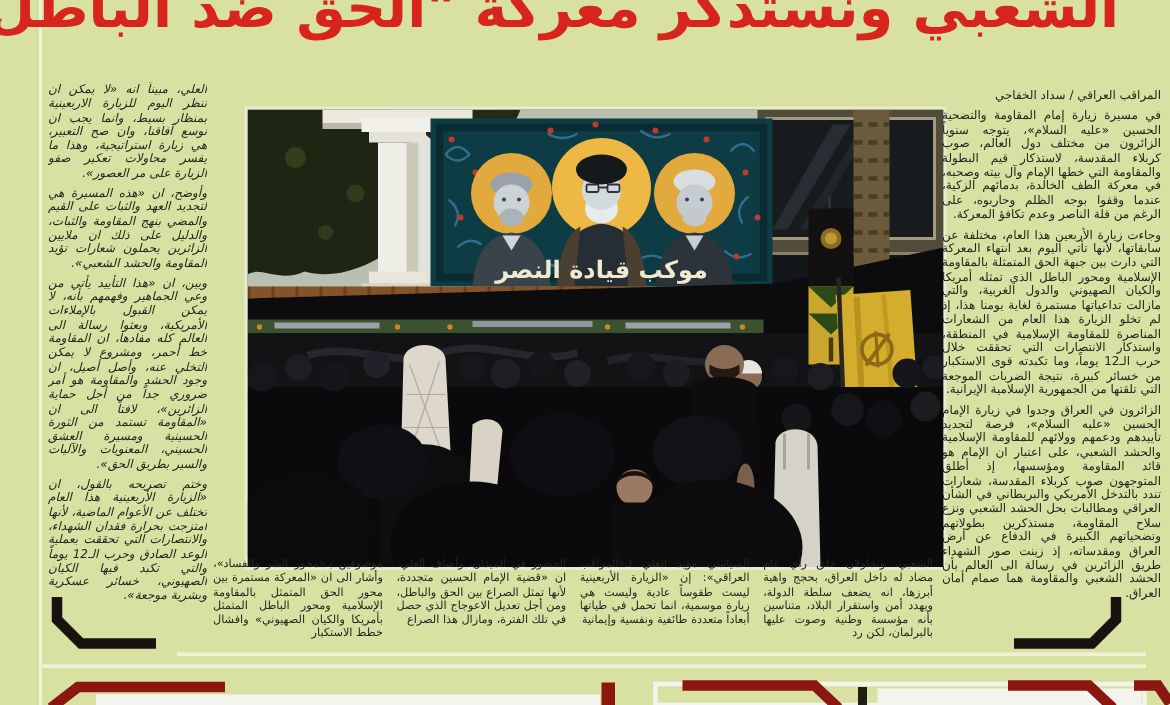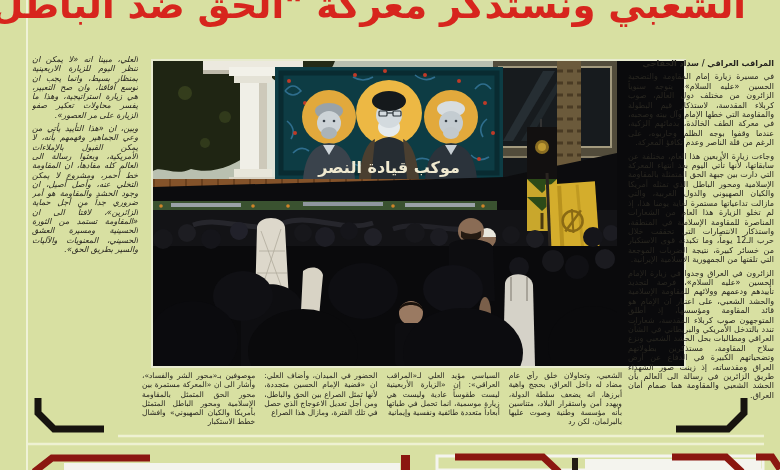--- a/index.html
+++ b/index.html
@@ -12,43 +12,45 @@
   .headline{
     position:absolute;top:-16px;left:40px;width:706px;margin:0;
     text-align:center;direction:rtl;white-space:nowrap;
     color:#d7251d;font-size:37px;font-weight:bold;letter-spacing:-1px;
   }
   .vrule{position:absolute;left:26px;top:0;width:2px;height:470px;background:#eff2d6;}
   .textcol{position:absolute;direction:rtl;text-align:justify;color:#27251f;overflow:hidden;}
   .textcol p{margin:0 0 4px 0;}
   .left-col{left:32px;top:55px;width:106px;height:350px;font-size:8px;line-height:9.3px;font-style:italic;}
   .right-col{left:628px;top:59px;width:146px;height:344px;font-size:8px;line-height:9.4px;}
-  .byline{font-weight:bold;}
-  .photo{position:absolute;left:153px;top:61px;width:531px;height:305px;margin:0;outline:2px solid #e8ebcf;background:#0a0a0c;}
+  .byline{font-weight:normal;}
+  .photo{position:absolute;left:153px;top:61px;width:464px;height:305px;margin:12px;outline:2px solid #e8ebcf;background:#0a0a0c;}
   .photo svg{display:block;}
   .bottom-band{
     position:absolute;left:142px;top:371px;width:480px;height:60px;
     display:flex;flex-direction:row;direction:rtl;gap:9px;
     font-size:7.5px;line-height:9.3px;text-align:justify;color:#27251f;overflow:hidden;
   }
   .bottom-band .bcol{flex:1;overflow:hidden;}
   .overlay{position:absolute;left:0;top:0;pointer-events:none;}
 </style>
 </head>
 <body>
 
 <div class="page">
 
   <div class="vrule"></div>
 
   <h1 class="headline">الشعبي ونستذكر معركة "الحق ضد الباطل"</h1>
 
   <div class="textcol left-col">
     <p>العلي، مبيناً انه «لا يمكن ان تنظر اليوم للزيارة الاربعينية بمنظار بسيط، وانما يجب ان نوسع آفاقنا، وان صح التعبير، هي زيارة استراتيجية، وهذا ما يفسر محاولات تعكير صفو الزيارة على مر العصور».</p>
+    <p>وأوضح، ان «هذه المسيرة هي لتجديد العهد والثبات على القيم والمضي بنهج المقاومة والثبات، والدليل على ذلك ان ملايين الزائرين يحملون شعارات تؤيد المقاومة والحشد الشعبي».</p>
     <p>وبين، ان «هذا التأييد يأتي من وعي الجماهير وفهمهم بأنه، لا يمكن القبول بالإملاءات الأمريكية، وبعثوا رسالة الى العالم كله مفادها، ان المقاومة خط أحمر، ومشروع لا يمكن التخلي عنه، وأصل أصيل، ان وجود الحشد والمقاومة هو أمر ضروري جداً من أجل حماية الزائرين»، لافتاً الى ان «المقاومة تستمد من الثورة الحسينية ومسيرة العشق الحسيني، المعنويات والآليات والسير بطريق الحق».</p>
+    <p>وختم تصريحه بالقول، ان «الزيارة الأربعينية هذا العام تختلف عن الأعوام الماضية، لأنها امتزجت بحرارة فقدان الشهداء، والانتصارات التي تحققت بعملية الوعد الصادق وحرب الـ12 يوماً والتي تكبد فيها الكيان الصهيوني، خسائر عسكرية وبشرية موجعة».</p>
 
   </div>
 
   <figure class="photo">
     <svg width="464" height="305" viewBox="0 0 464 305" xmlns="http://www.w3.org/2000/svg">
 
       <rect x="0" y="0" width="464" height="190" fill="#b9c0b0"></rect>
       <rect x="95" y="0" width="70" height="130" fill="#dfe3d8"></rect>
 
       <g>

